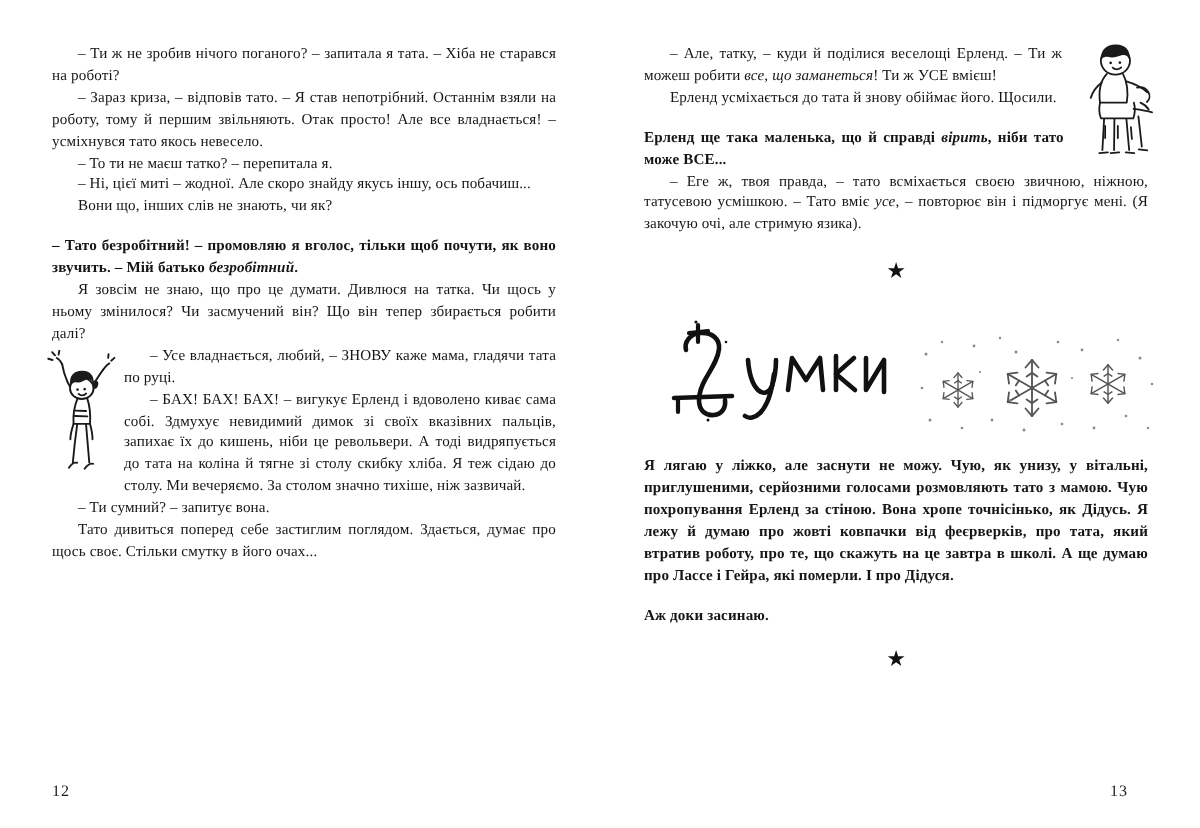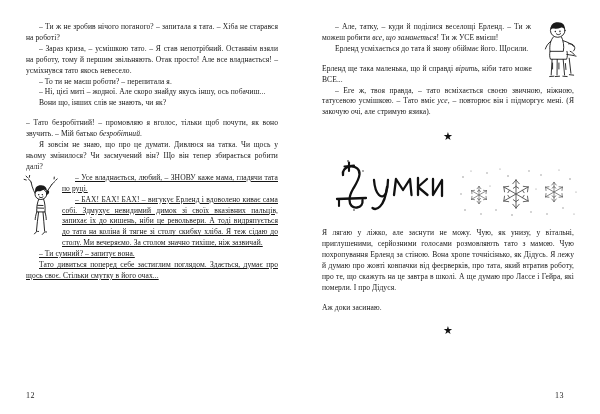--- a/index.html
+++ b/index.html
@@ -36,28 +36,28 @@
     text-align: justify;
     text-justify: inter-word;
     hyphens: manual;
     color: #161616;
     letter-spacing: 0.01em;
   }
   .body-text p {
     margin: 0;
     text-indent: 13px;
   }
-  .body-text p.noindent { text-indent: 0; }
+  .body-text p.noindent { text-indent: 0; font-weight: bold; }
 
   .gap-block { margin-top: 9px; }
 
   em.it { font-style: italic; }
 
   
-  .wrap-zone { position: relative; text-decoration: underline; }
+  .wrap-zone { position: relative; }
   .fig-left {
     float: left;
     width: 36px;
     height: 66px;
     margin: 2px 4px 0 -4px;
     shape-outside: polygon(0% 0%, 100% 0%, 100% 100%, 62% 100%, 30% 55%, 0% 18%);
   }
   .fig-left svg { display: block; width: 100%; height: 100%; }
 
   .fig-right {
@@ -121,22 +121,22 @@
 </style>
 </head>
 <body>
 
 <div class="spread">
 
   <div class="page page-left">
 
     <div class="body-text">
       <p>– Ти ж не зробив нічого поганого? – запитала я тата. – Хіба не старався на роботі?</p>
-      <p>– Зараз криза, – усмішкою тато. – Я став непотрібний. Останнім взяли на роботу, тому й першим звільняють. Отак просто! Але все владнається! – усміхнувся тато якось невесело.</p>
-      <p>– То ти не маєш роботи? – перепитала я.</p>
+      <p>– Зараз криза, – відповів тато. – Я став непотрібний. Останнім взяли на роботу, тому й першим звільняють. Отак просто! Але все владнається! – усміхнувся тато якось невесело.</p>
+      <p>– То ти не маєш татко? – перепитала я.</p>
       <p>– Ні, цієї миті – жодної. Але скоро знайду якусь іншу, ось побачиш...</p>
       <p>Вони що, інших слів не знають, чи як?</p>
     </div>
 
     <div class="body-text gap-block">
       <p class="noindent"><span>– Тато безробітний! – промовляю я вголос, тільки щоб почути, як воно звучить. – Мій батько </span><em class="it">безробітний</em><span>.</span></p>
       <p>Я зовсім не знаю, що про це думати. Дивлюся на татка. Чи щось у ньому змінилося? Чи засмучений він? Що він тепер збирається робити далі?</p>
     </div>
 
     <div class="body-text wrap-zone">

